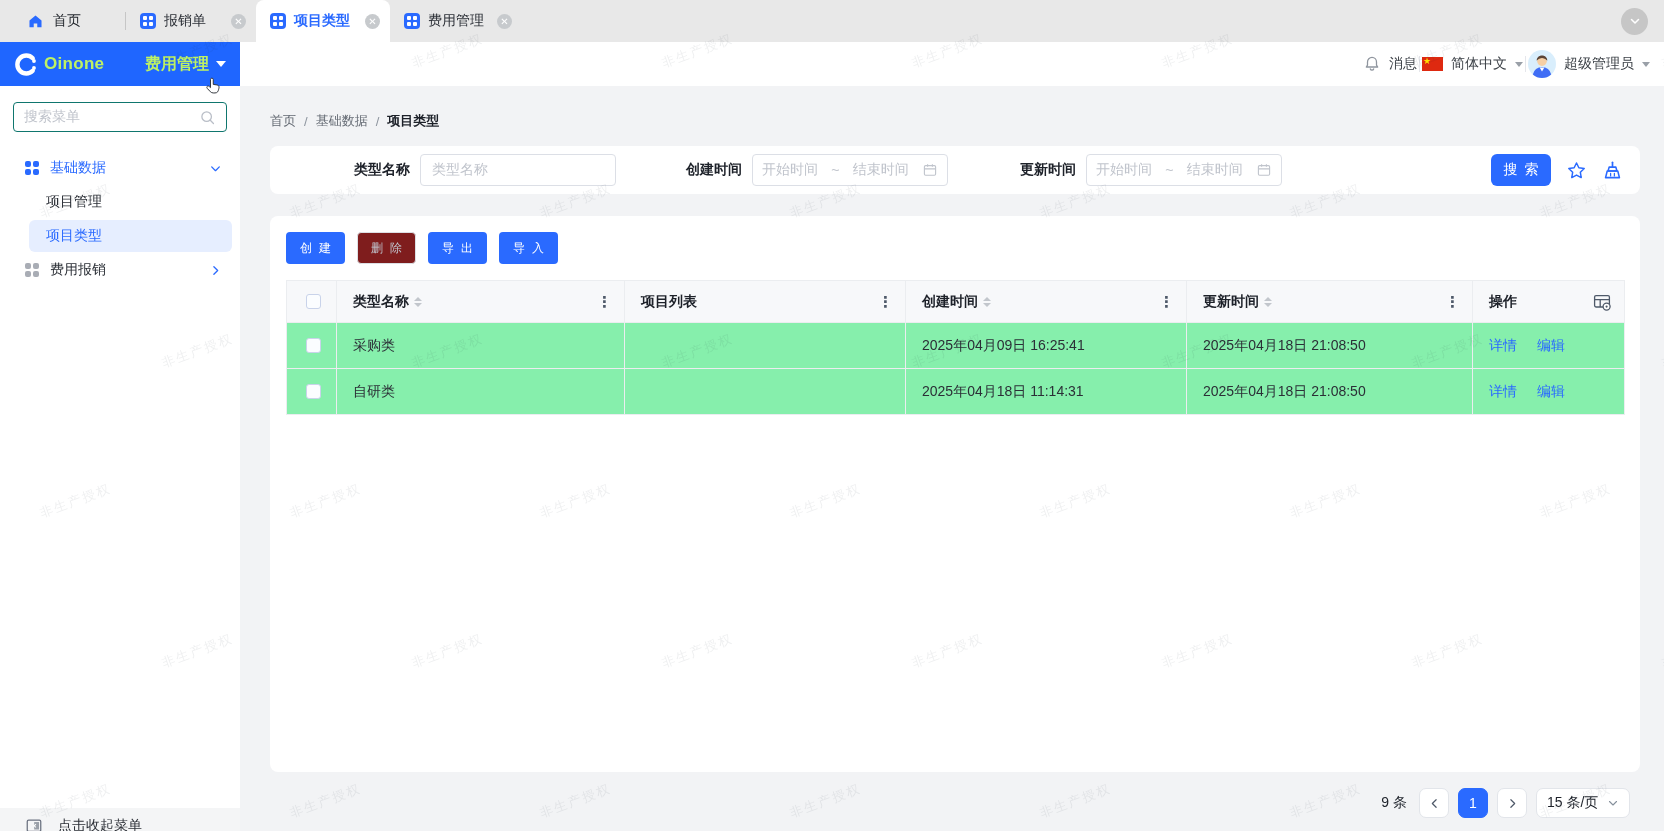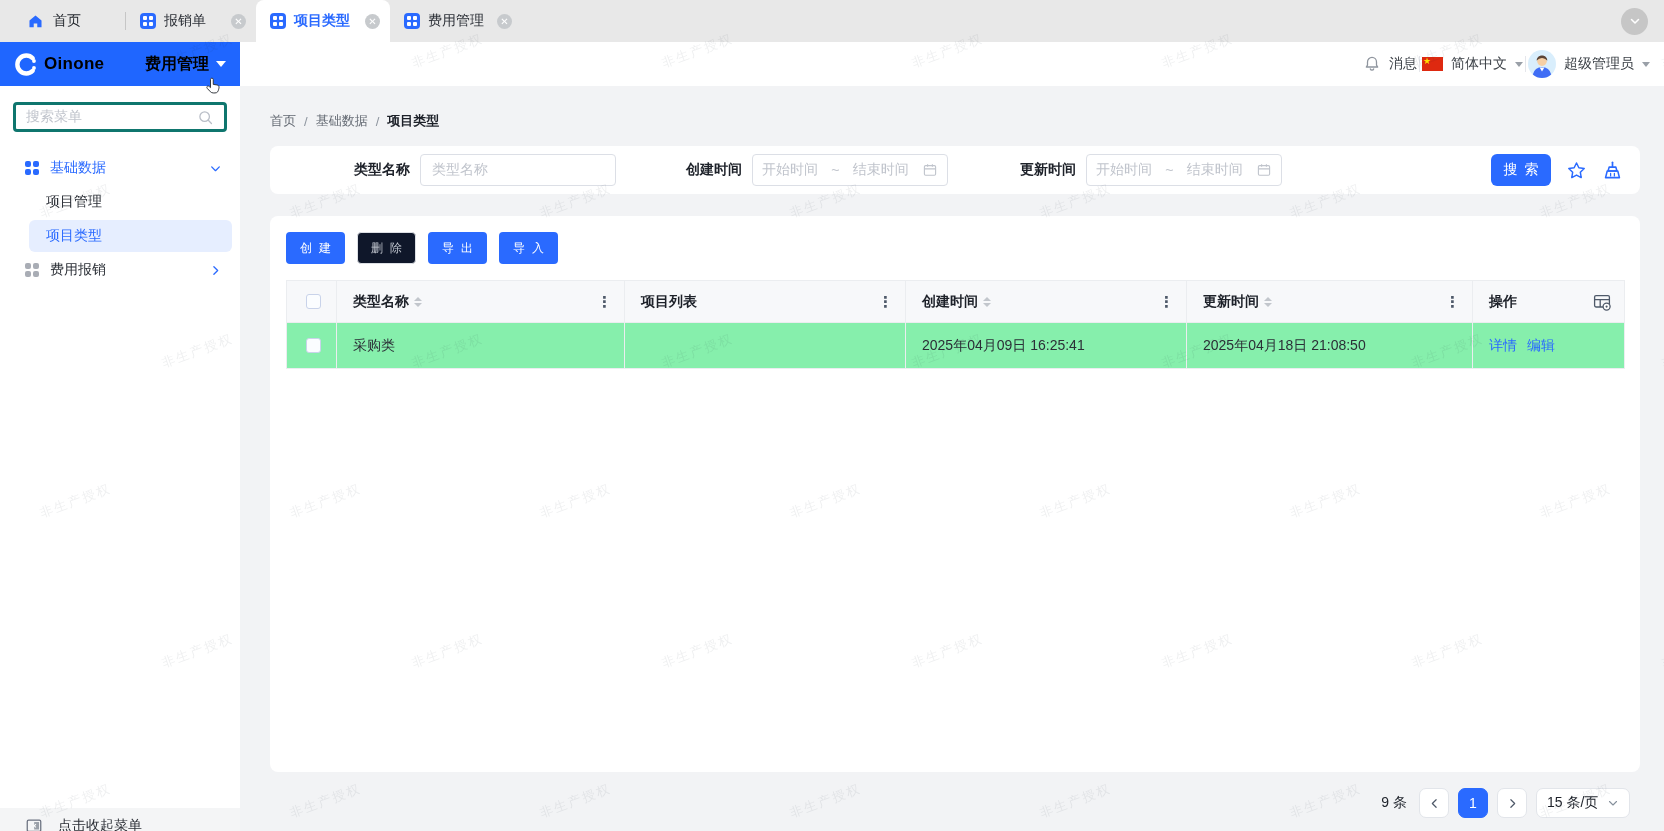--- a/index.html
+++ b/index.html
@@ -29,35 +29,35 @@
   .appicon { width:16px; height:16px; border-radius:4px; background:#2a6aff; flex:0 0 16px;
              display:grid; grid-template-columns:1fr 1fr; gap:2px; padding:3px; }
   .appicon span { background:#fff; border-radius:1px; }
   .tab-close { margin-left:auto; width:15px; height:15px; border-radius:50%; background:#c7cacd;
                color:#fff; font-size:10px; line-height:15px; text-align:center; flex:0 0 15px; }
   .tab-overflow { margin-left:auto; margin-right:16px; align-self:center; width:27px; height:27px;
                   border-radius:50%; background:#c6c6c6; display:flex; align-items:center; justify-content:center; cursor:pointer; }
 
   
   .header { position:absolute; top:42px; left:0; right:0; height:44px; background:#fff; display:flex; z-index:4; }
-  .header-left { width:240px; background:#1f66ff; color:#000000; display:flex; align-items:center;
+  .header-left { width:240px; background:#1f66ff; color:#bef264; display:flex; align-items:center;
                  justify-content:space-between; padding:0 14px 0 13px; }
   .brand { display:flex; align-items:center; gap:6px; font-weight:bold; font-size:17px; letter-spacing:.3px; }
   .app-switch { display:flex; align-items:center; gap:7px; font-weight:bold; font-size:16px; cursor:pointer; }
   .caret-down-w { width:0; height:0; border-left:5px solid transparent; border-right:5px solid transparent; border-top:6px solid #fff; }
   .header-right { flex:1; display:flex; align-items:center; justify-content:flex-end; gap:2px; padding-right:14px; color:#3a3f45;font-family:Liberation Serif, serif; }
   .hr-item { display:flex; align-items:center; gap:8px; cursor:pointer; }
   .vdiv { width:1px; height:16px; background:#e5e6eb; }
   .caret-g { width:0; height:0; border-left:4.5px solid transparent; border-right:4.5px solid transparent; border-top:5.5px solid #9aa0a8; }
   .flag { width:21px; height:14px; background:#de2910; position:relative; flex:0 0 21px; }
   .flag b { position:absolute; left:1px; top:-1px; color:#ffde00; font-size:9px; font-weight:normal; }
 
   
   .sidebar { position:absolute; top:86px; left:0; bottom:0; width:240px; background:#fff; overflow:hidden; z-index:3; }
-  .side-search { margin:16px 13px 20px 13px; height:30px; border:3px solid #0f766e; border-radius:4px;
+  .side-search { margin:16px 13px 20px 13px; height:30px; border:1px solid #0f766e; border-radius:4px;
                  display:flex; align-items:center; justify-content:space-between; padding:0 10px; cursor:text; }
   .ph { color:#c0c4cc; }
   .menu { display:flex; flex-direction:column; gap:2px; }
   .m-row { height:32px; display:flex; align-items:center; cursor:pointer; }
   .m-parent { padding:0 18px 0 25px; gap:11px; }
   .m-parent .m-label { flex:1; color:#2b2f36; }
   .m-parent.expanded .m-label { color:#2a6aff; }
   .m-child { margin:0 8px 0 29px; padding-left:17px; border-radius:6px; color:#2b2f36; }
   .m-child.selected { background:#e6eeff; color:#2a6aff; }
   .grid-ic { width:14px; height:14px; flex:0 0 14px; display:grid; grid-template-columns:1fr 1fr; gap:2px; }
@@ -86,35 +86,35 @@
   .search-btn { min-width:60px; height:32px; border:none; background:#2a6aff; color:#fff; border-radius:6px;
                 font-size:14px; cursor:pointer; display:flex; align-items:center; justify-content:center; }
   .cn-sp { letter-spacing:7px; margin-right:-7px; }
   .icon-btn { cursor:pointer; }
 
   .main-card { background:#fff; border-radius:8px; height:556px; padding:16px; overflow:hidden; }
   .toolbar { display:flex; gap:12px; margin-bottom:16px; }
   .btn { height:32px; min-width:58px; padding:0 13px; border-radius:4px; font-size:12px; cursor:pointer;
          display:flex; align-items:center; justify-content:center; border:1px solid transparent; }
   .btn.primary { background:#2a6aff; color:#fff; }
-  .btn.disabled { background:#0f172a; border-color:#dcdfe4; color:#c1c6cf; cursor:not-allowed; }
+  .btn.disabled { background:#7f1d1d; border-color:#dcdfe4; color:#c1c6cf; cursor:not-allowed; }
 
   table.grid { width:100%; border-collapse:collapse; table-layout:fixed; }
   .grid th, .grid td { border:1px solid #ebedf0; padding:0 12px 0 16px; text-align:left; overflow:hidden; }
   .grid th { background:#f7f8fa; height:42px; font-weight:bold; color:#1d2129; }
   .grid td { height:46px; color:#2b2f36; background:#86efac; }
   .th-flex { display:flex; align-items:center; gap:5px; }
   .kebab { margin-left:auto; color:#4e5969; font-size:15px; font-weight:bold; cursor:pointer; line-height:1; }
   .sorter { display:flex; flex-direction:column; gap:2px; cursor:pointer; }
   .sorter i { width:0; height:0; border-left:4px solid transparent; border-right:4px solid transparent; }
   .s-up { border-bottom:4px solid #c2c6cc; }
   .s-down { border-top:4px solid #c2c6cc; }
   .cbx { width:15px; height:15px; border:1px solid #c9d3ea; background:#fbfdff; border-radius:3px; cursor:pointer; }
   .col-cbx { text-align:center; } .col-cbx .cbx { margin:0 auto; }
-  .cell-actions { display:flex; gap:10px; }
+  .cell-actions { display:flex; gap:20px; }
   .link { color:#2a6aff; cursor:pointer; }
   .settings-ic { margin-left:auto; cursor:pointer; }
 
   .pagination { display:flex; align-items:center; justify-content:flex-end; gap:9px; margin-top:16px; margin-right:10px; }
   .pg-total { margin-right:3px; color:#1d2129; }
   .pg-btn { width:30px; height:30px; border:1px solid #e2e5ea; background:#fff; border-radius:7px;
             display:flex; align-items:center; justify-content:center; cursor:pointer; }
   .pg-btn.active { background:#2a6aff; border-color:#2a6aff; color:#fff; font-size:14px; }
   .pg-size { width:94px; height:30px; border:1px solid #e2e5ea; background:#fff; border-radius:7px;
              display:flex; align-items:center; justify-content:space-between; padding:0 10px; cursor:pointer; color:#1d2129; }
@@ -400,20 +400,35 @@
         </tr>
       </thead>
       <tbody>
         <tr>
           <td class="col-cbx">
             <div class="cbx"></div>
           </td>
           <td>采购类</td>
           <td></td>
           <td>2025年04月09日 16:25:41</td>
+          <td>2025年04月18日 21:08:50</td>
+          <td>
+            <div class="cell-actions">
+              <span class="link">详情</span>
+              <span class="link">编辑</span>
+            </div>
+          </td>
+        </tr>
+        <tr>
+          <td class="col-cbx">
+            <div class="cbx"></div>
+          </td>
+          <td>自研类</td>
+          <td></td>
+          <td>2025年04月18日 11:14:31</td>
           <td>2025年04月18日 21:08:50</td>
           <td>
             <div class="cell-actions">
               <span class="link">详情</span>
               <span class="link">编辑</span>
             </div>
           </td>
         </tr>
       </tbody>
     </table>

